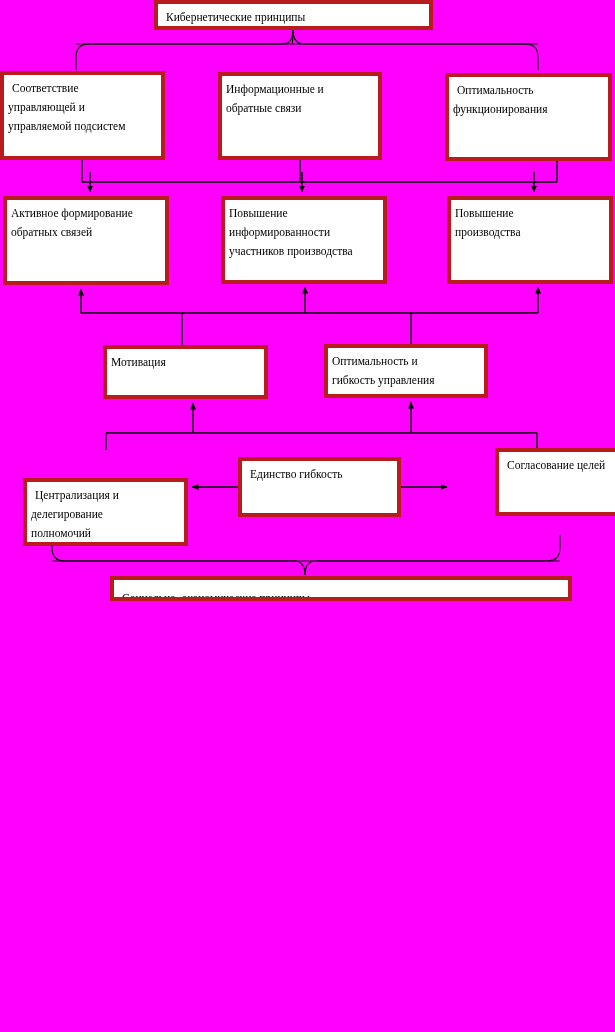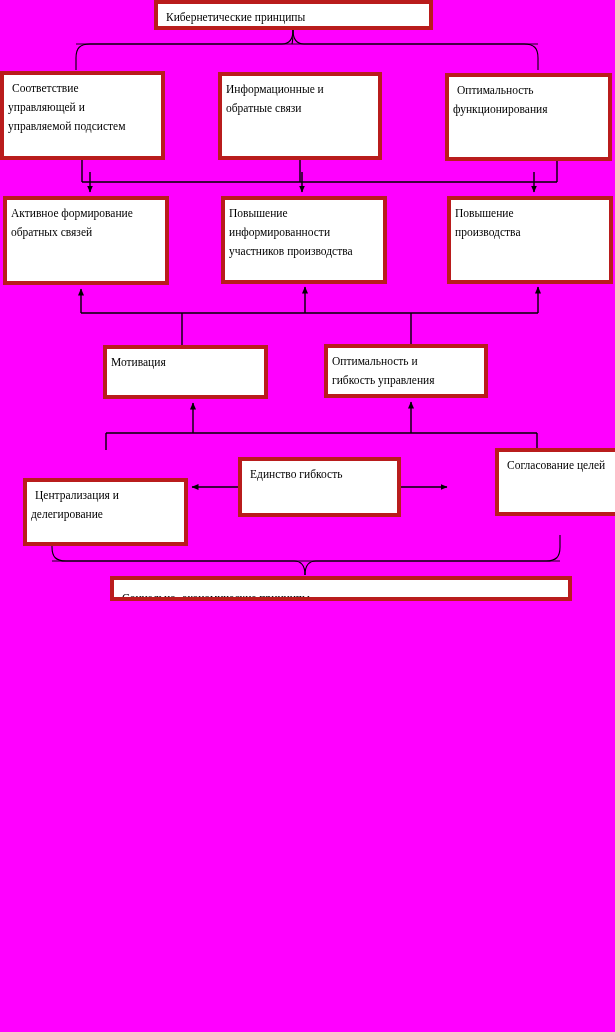--- a/index.html
+++ b/index.html
@@ -154,20 +154,21 @@
   </div>
 
   <div class="node" style="left:324px; top:344px; width:164px; height:54px;">
     <span class="line">Оптимальность и</span>
     <span class="line">гибкость управления</span>
   </div>
 
   <div class="node indent" style="left:23px; top:450px; width:165px; height:68px;margin-top:28px;">
     <span class="line">Централизация и</span>
     <span class="line">делегирование</span>
+    <span class="line">полномочий</span>
   </div>
 
   <div class="node indent" style="left:238px; top:457px; width:163px; height:60px;">
     <span class="line">Единство гибкость</span>
   </div>
 
   <div class="node indent" style="left:451px; top:448px; width:164px; height:68px;margin-left:44px;">
     <span class="line">Согласование целей</span>
   </div>
 

